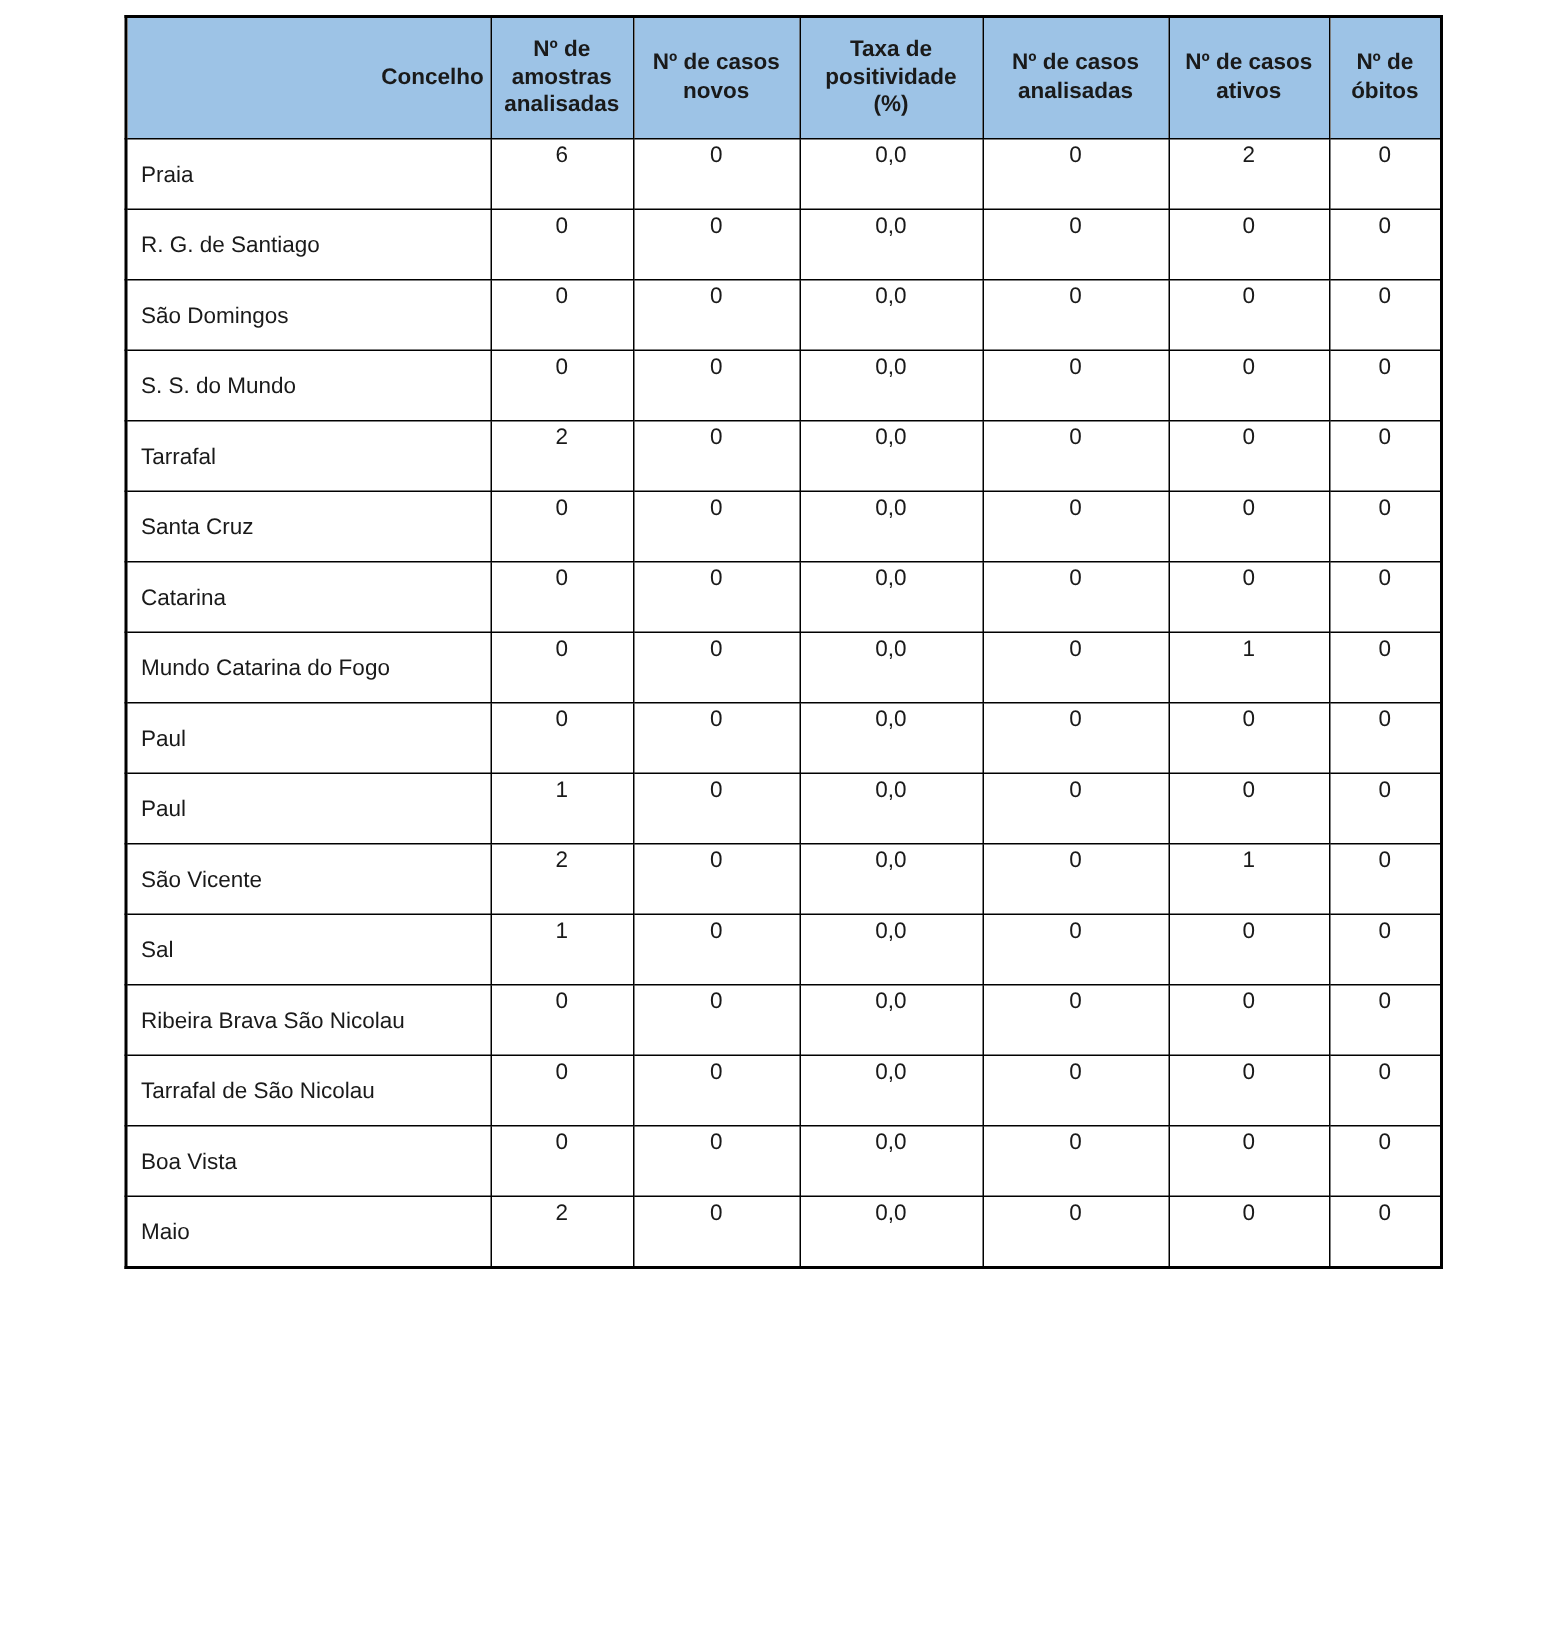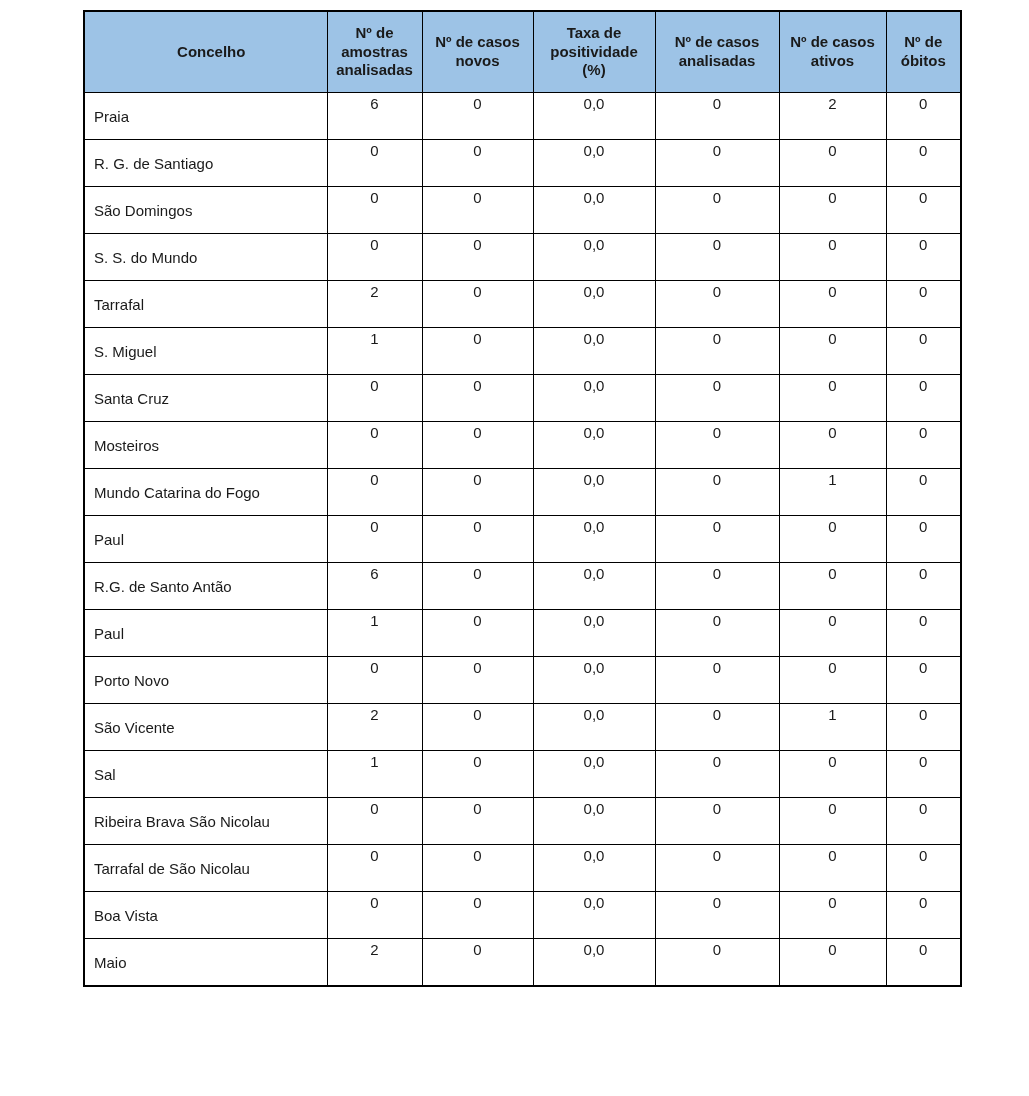--- a/index.html
+++ b/index.html
@@ -34,21 +34,21 @@
   }
   thead th {
     height: 76px;
     background: #9DC3E6;
     font-weight: bold;
     text-align: center;
     vertical-align: middle;
     padding: 2px 4px;
   }
   thead th.name-cell {
-    text-align: center;
+    text-align: right;
     padding-left: 15px;
   }
   tbody td {
     height: 40px;
   }
   td.name-cell {
     text-align: left;
     vertical-align: middle;
     padding: 4px 4px 2px 9px;
   }
@@ -123,39 +123,30 @@
         <tr>
           <td class="name-cell">Tarrafal</td>
           <td class="num-cell">2</td>
           <td class="num-cell">0</td>
           <td class="num-cell">0,0</td>
           <td class="num-cell">0</td>
           <td class="num-cell">0</td>
           <td class="num-cell">0</td>
         </tr>
         <tr>
-          <td class="name-cell">S. Miguel</td>
-          <td class="num-cell">1</td>
-          <td class="num-cell">0</td>
-          <td class="num-cell">0,0</td>
-          <td class="num-cell">0</td>
-          <td class="num-cell">0</td>
-          <td class="num-cell">0</td>
-        </tr>
-        <tr>
           <td class="name-cell">Santa Cruz</td>
           <td class="num-cell">0</td>
           <td class="num-cell">0</td>
           <td class="num-cell">0,0</td>
           <td class="num-cell">0</td>
           <td class="num-cell">0</td>
           <td class="num-cell">0</td>
         </tr>
         <tr>
-          <td class="name-cell">Mosteiros</td>
+          <td class="name-cell">Catarina</td>
           <td class="num-cell">0</td>
           <td class="num-cell">0</td>
           <td class="num-cell">0,0</td>
           <td class="num-cell">0</td>
           <td class="num-cell">0</td>
           <td class="num-cell">0</td>
         </tr>
         <tr>
           <td class="name-cell">Mundo Catarina do Fogo</td>
           <td class="num-cell">0</td>
@@ -168,40 +159,22 @@
         <tr>
           <td class="name-cell">Paul</td>
           <td class="num-cell">0</td>
           <td class="num-cell">0</td>
           <td class="num-cell">0,0</td>
           <td class="num-cell">0</td>
           <td class="num-cell">0</td>
           <td class="num-cell">0</td>
         </tr>
         <tr>
-          <td class="name-cell">R.G. de Santo Antão</td>
-          <td class="num-cell">6</td>
-          <td class="num-cell">0</td>
-          <td class="num-cell">0,0</td>
-          <td class="num-cell">0</td>
-          <td class="num-cell">0</td>
-          <td class="num-cell">0</td>
-        </tr>
-        <tr>
           <td class="name-cell">Paul</td>
           <td class="num-cell">1</td>
-          <td class="num-cell">0</td>
-          <td class="num-cell">0,0</td>
-          <td class="num-cell">0</td>
-          <td class="num-cell">0</td>
-          <td class="num-cell">0</td>
-        </tr>
-        <tr>
-          <td class="name-cell">Porto Novo</td>
-          <td class="num-cell">0</td>
           <td class="num-cell">0</td>
           <td class="num-cell">0,0</td>
           <td class="num-cell">0</td>
           <td class="num-cell">0</td>
           <td class="num-cell">0</td>
         </tr>
         <tr>
           <td class="name-cell">São Vicente</td>
           <td class="num-cell">2</td>
           <td class="num-cell">0</td>

